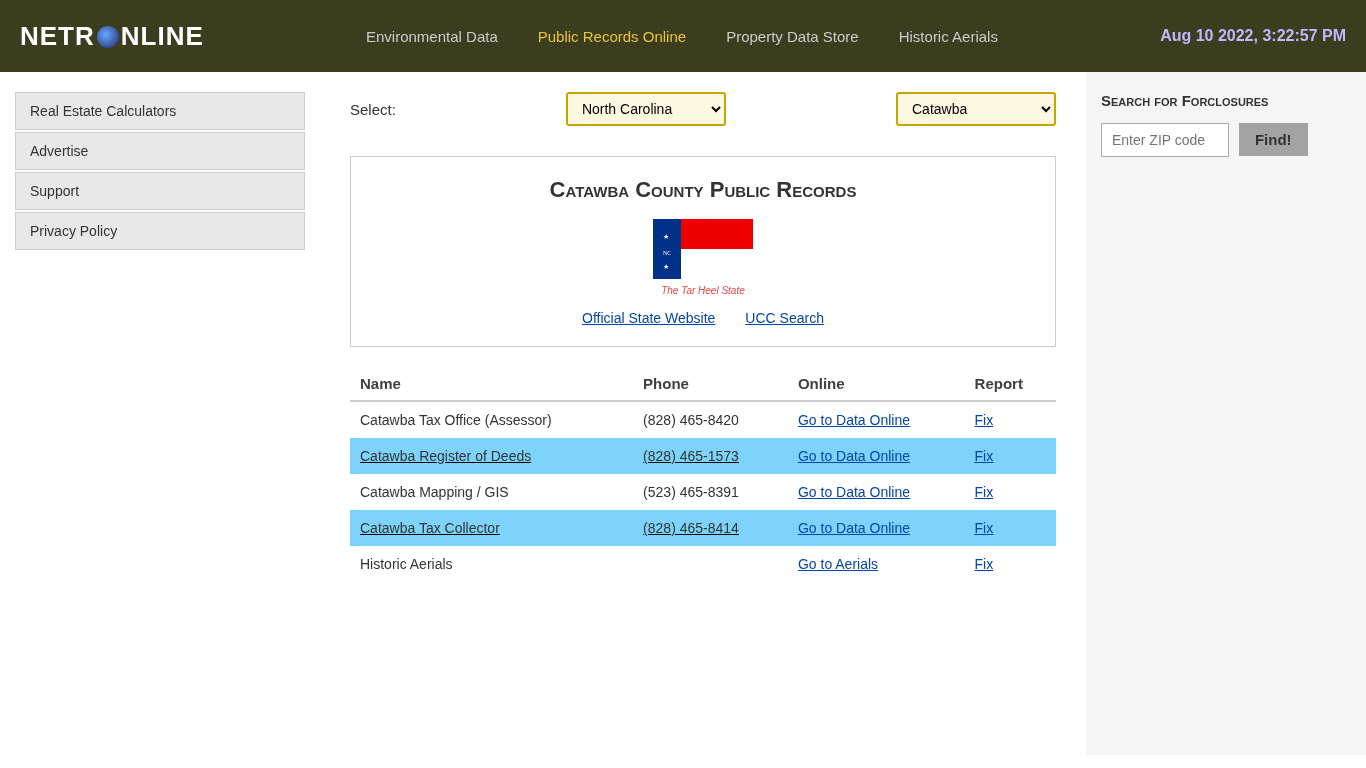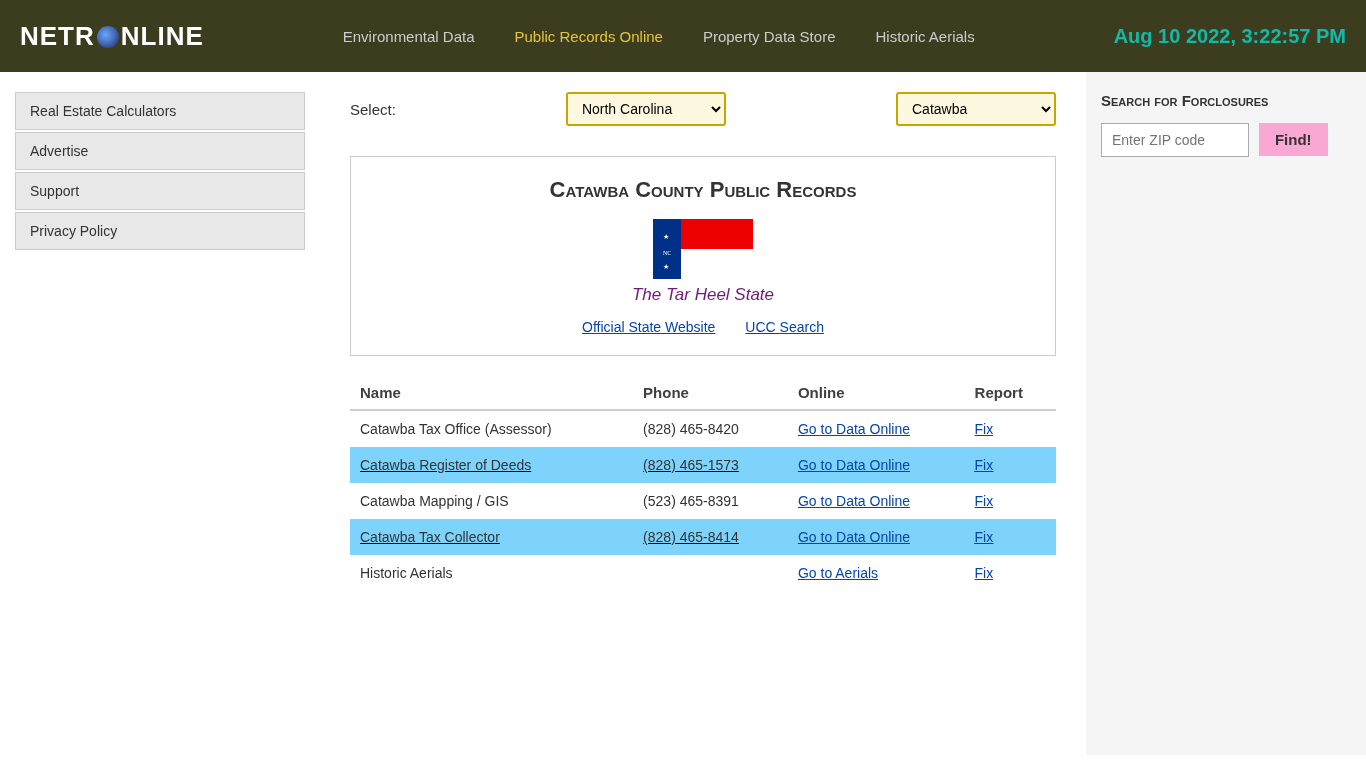--- a/index.html
+++ b/index.html
@@ -45,22 +45,22 @@
     .nav-link {
       color: #ccc;
       text-decoration: none;
       font-size: 15px;
       cursor: pointer;
     }
     .nav-link.active {
       color: #e8c43a;
     }
     #datetime {
-      color: #14b8a6;
-      font-size: 20px;
+      color: #c4b5fd;
+      font-size: 16px;
       font-weight: bold;
       flex: 0 0 auto;
     }
 
     
     #main-layout {
       display: flex;
       width: 1366px;
       min-height: 683px;
     }
@@ -144,22 +144,22 @@
     }
     #nc-flag {
       width: 100px;
       height: 60px;
       position: relative;
       overflow: hidden;
       margin-bottom: 6px;
     }
     #flag-caption {
       font-style: italic;
-      font-size: 17px;
-      color: #701a75;
+      font-size: 10px;
+      color: #ef4444;
     }
     #state-links {
       display: flex;
       justify-content: center;
       gap: 30px;
       margin-top: 10px;
     }
     .state-link {
       color: #0645ad;
       text-decoration: underline;
@@ -218,26 +218,26 @@
       font-variant: small-caps;
       font-size: 15px;
       font-weight: bold;
       color: #333;
       margin-bottom: 14px;
     }
     #zip-input {
       padding: 8px 10px;
       font-size: 14px;
       border: 1px solid #aaa;
-      width: 148px;
+      width: 128px;
       color: #999;
     }
     #find-btn {
       padding: 8px 16px;
-      background: #f9a8d4;
+      background: #a3a3a3;
       border: none;
       font-size: 15px;
       font-weight: bold;
       cursor: pointer;
       color: #333;
       margin-left: 6px;
     }
 
     
   </style>

